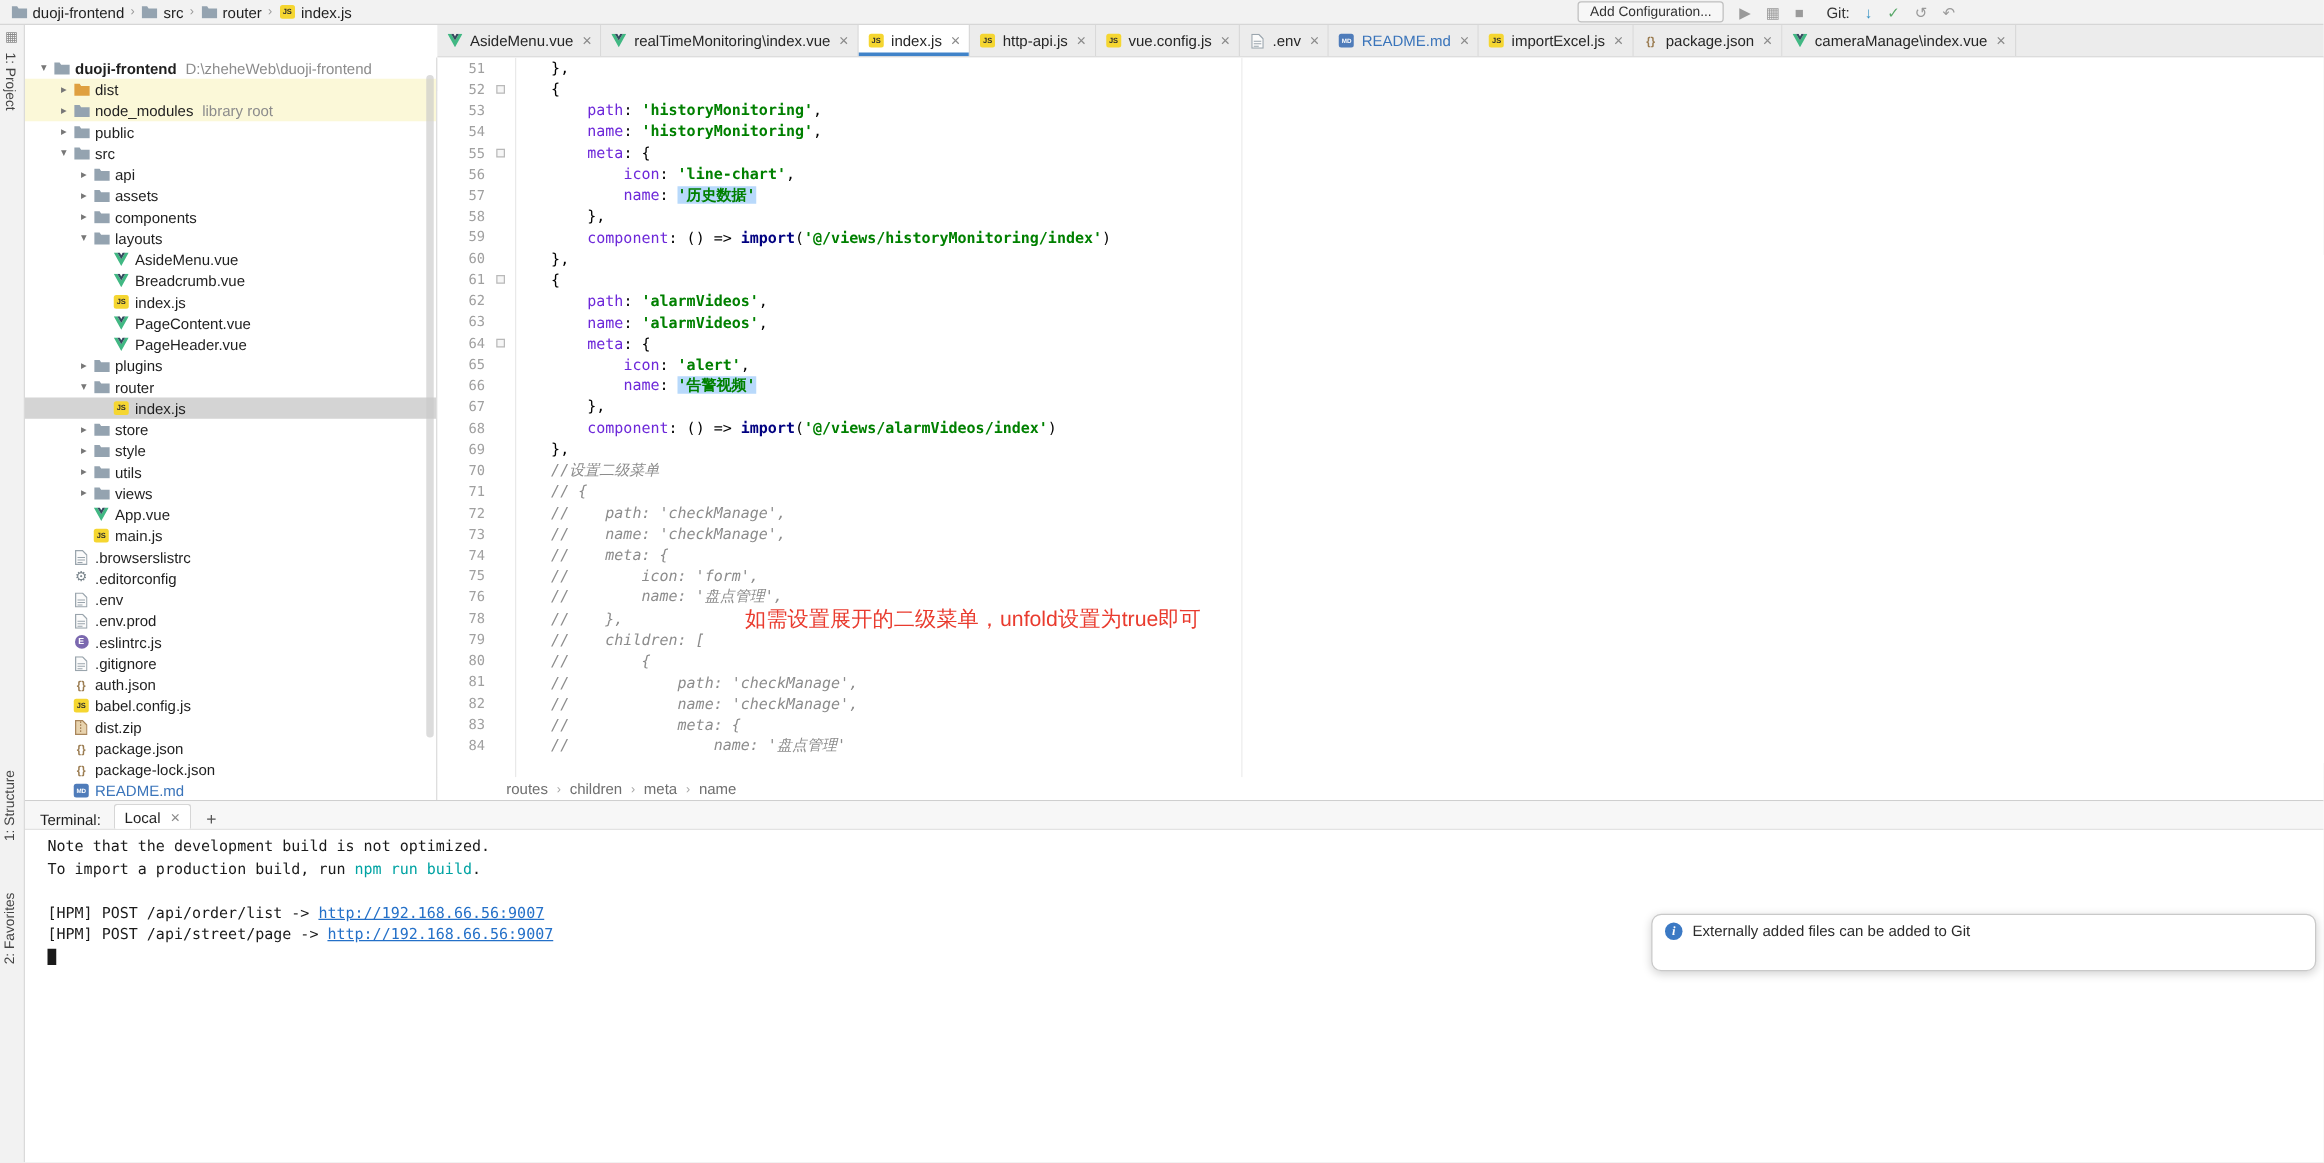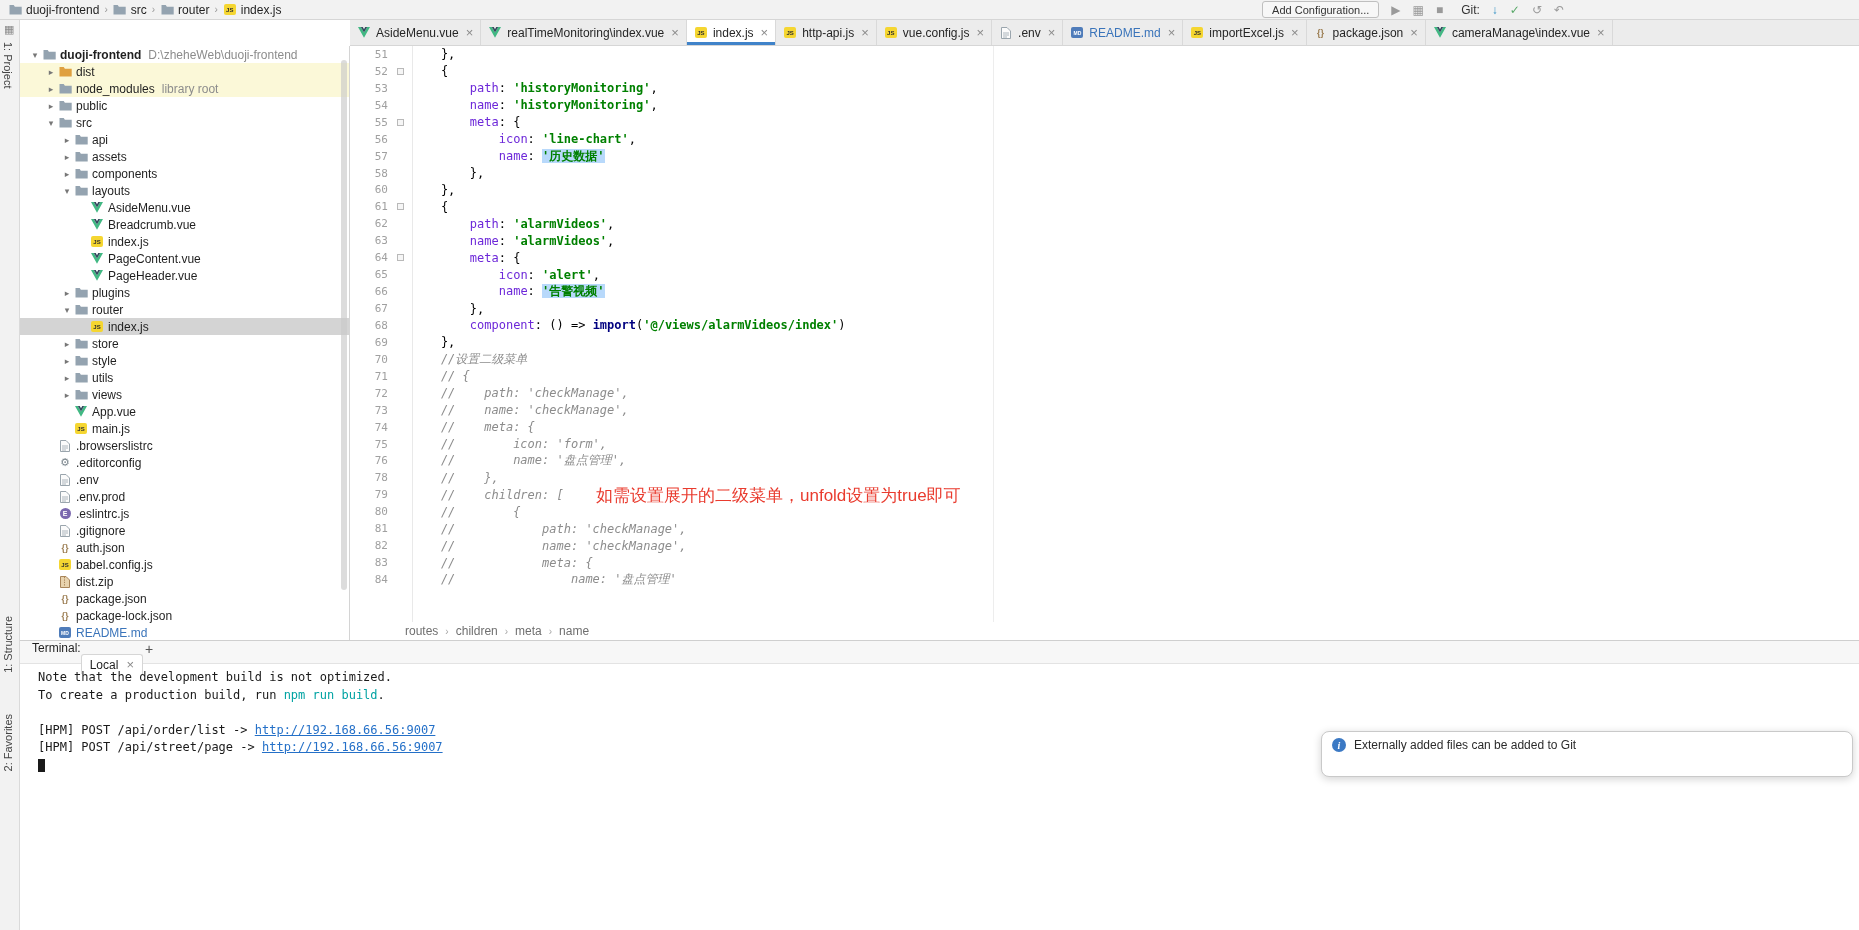--- a/index.html
+++ b/index.html
@@ -96,21 +96,21 @@
 
   
   .ecrumbs { position:absolute; left:350px; top:622px; width:1509px; height:18px; background:#fff;
              display:flex; align-items:center; padding-left:55px; gap:7px; color:#6f6f6f; }
   .ec-sep { color:#a7a7a7; font-size:10px; }
 
   
   .terminal { position:absolute; left:20px; top:640px; width:1839px; height:290px; background:#fff;
               border-top:1px solid #cfcfcf; }
   .term-tabs { height:23px; background:#f7f7f7; border-bottom:1px solid #e3e3e3;
-               display:flex; align-items:flex-start; padding-left:12px; gap:0; }
+               display:flex; align-items:flex-end; padding-left:12px; gap:10px; }
   .term-label { color:#1f1f1f; }
   .term-tab { display:inline-flex; align-items:center; gap:6px; background:#fff;
               border:1px solid #d6d6d6; border-bottom:none; height:20px; margin-top:13px;
               padding:0 8px; border-radius:3px 3px 0 0; cursor:default; }
   .term-add { color:#555; font-size:14px; margin-left:2px; cursor:default; }
   .term-body { padding:6px 0 0 18px; font:12px "DejaVu Sans Mono","Liberation Mono",monospace; color:#1a1a1a; }
   .tline { height:17.5px; white-space:pre; }
   .tcmd { color:#00a3a3; }
   .tlink { color:#2470c8; text-decoration:underline; cursor:pointer; }
   .tcur { display:inline-block; width:7px; height:13px; background:#1a1a1a; vertical-align:middle; }
@@ -640,20 +640,25 @@
           <span class="ln">57</span>
           <span class="fc"></span>
           <span class="ct"><span class="sp">            </span><span class="sk">name</span><span class="sp">: </span><span class="ss sh">'历史数据'</span></span>
         </div>
         <div class="cline">
           <span class="ln">58</span>
           <span class="fc"></span>
           <span class="ct"><span class="sp">        },</span></span>
         </div>
         <div class="cline">
+          <span class="ln">59</span>
+          <span class="fc"></span>
+          <span class="ct"><span class="sp">        </span><span class="sk">component</span><span class="sp">: () =&gt; </span><span class="skw">import</span><span class="sp">(</span><span class="ss">'@/views/historyMonitoring/index'</span><span class="sp">)</span></span>
+        </div>
+        <div class="cline">
           <span class="ln">60</span>
           <span class="fc"></span>
           <span class="ct"><span class="sp">    },</span></span>
         </div>
         <div class="cline">
           <span class="ln">61</span>
           <span class="fc">
             <span class="foldsq"></span>
           </span>
           <span class="ct"><span class="sp">    {</span></span>
@@ -788,21 +793,21 @@
     <div class="term-tabs">
       <span class="term-label">Terminal:</span>
       <span class="term-tab">
         <span>Local</span>
         <span class="tclose">×</span>
       </span>
       <span class="term-add">+</span>
     </div>
     <div class="term-body">
         <div class="tline"><span class="tt">Note that the development build is not optimized.</span></div>
-        <div class="tline"><span class="tt">To create a production build, run </span><span class="tcmd">npm run build</span><span class="tt">.</span></div>
+        <div class="tline"><span class="tt">To import a production build, run </span><span class="tcmd">npm run build</span><span class="tt">.</span></div>
         <div class="tline"></div>
         <div class="tline"><span class="tt">[HPM] POST /api/order/list -&gt; </span><span class="tlink">http://192.168.66.56:9007</span></div>
         <div class="tline"><span class="tt">[HPM] POST /api/street/page -&gt; </span><span class="tlink">http://192.168.66.56:9007</span></div>
         <div class="tline"><span class="tcur"></span></div>
       </div>
   </div>
 
   <div class="notif">
     <div class="n-row1">
       <span class="n-info">i</span>

